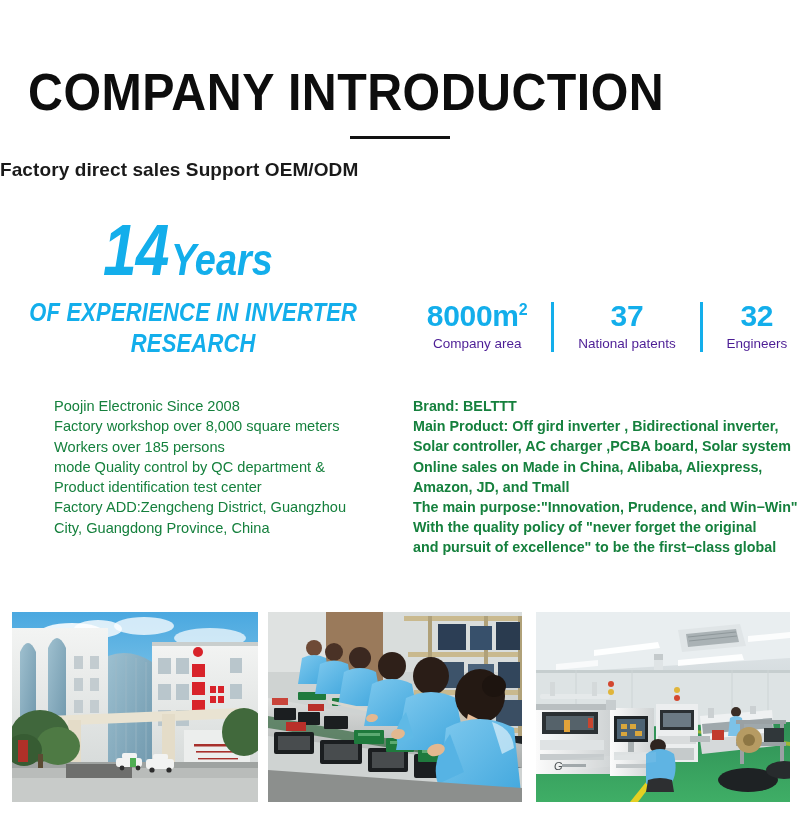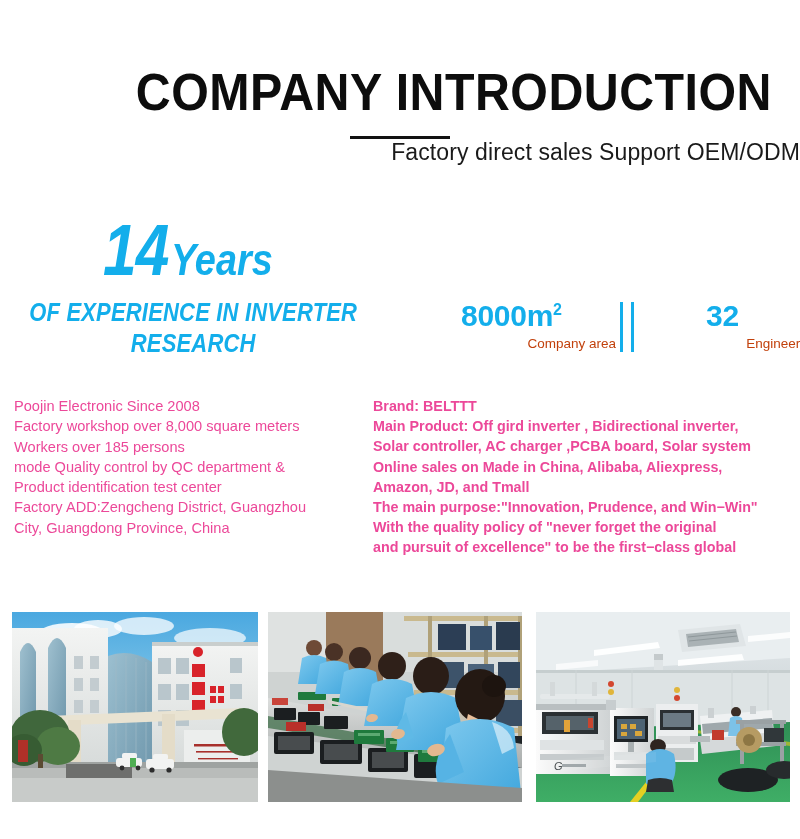--- a/index.html
+++ b/index.html
@@ -16,21 +16,21 @@
     color: #231f20;
     -webkit-font-smoothing: antialiased;
   }
 
   
   .header {
     position: absolute;
     left: 0;
     top: 0;
     width: 800px;
-    text-align: right;
+    text-align: left;
   }
   .main-title {
     margin: 0;
     padding-top: 66px;
     font-family: "Liberation Sans Narrow", "Liberation Sans", sans-serif;
     font-size: 52px;
     font-weight: 700;
     letter-spacing: 0.5px;
     line-height: 1.0;
     color: #0d0d0d;
@@ -38,23 +38,23 @@
     transform-origin: center center;
     white-space: nowrap;
   }
   .title-rule {
     width: 100px;
     height: 3px;
     background: #111111;
     margin: 18px auto 0 auto;
   }
   .subtitle {
-    margin: 0 0 0 0;
-    font-size: 23px;
-    font-weight: 400;
+    margin: 20px 0 0 0;
+    font-size: 19px;
+    font-weight: 700;
     color: #1a1a1a;
     letter-spacing: 0.1px;
     white-space: nowrap;
   }
 
   
   .years-block {
     position: absolute;
     left: 26px;
     top: 216px;
@@ -128,23 +128,22 @@
   .stat-value .unit-sup {
     font-size: 16px;
     vertical-align: super;
     font-weight: 700;
     letter-spacing: 0;
   }
   .stat-label {
     margin-top: 4px;
     font-size: 13.5px;
     font-weight: 400;
-    color: #c2410c;
+    color: #4c1d95;
     white-space: nowrap;
-    text-align: right;
   }
   .stat-sep {
     width: 3px;
     height: 50px;
     background: #13aeeb;
     margin: 2px 4px 0 4px;
     flex: 0 0 3px;
   }
 
   
@@ -156,22 +155,23 @@
   }
   .col-right {
     position: absolute;
     left: 373px;
     top: 396px;
     width: 415px;
   }
   .body-line {
     font-size: 14.6px;
     line-height: 20.3px;
-    color: #ec4899;
+    color: #15803d;
     white-space: nowrap;
+    margin-left: 40px;
   }
   .col-right .body-line {
     font-size: 14.3px;
     line-height: 20.2px;
     font-weight: bold;
   }
 
   
   .photos {
     position: absolute;
@@ -213,20 +213,26 @@
 <div class="stats">
   <div class="stat">
     <div class="stat-value">
       <span>8000m</span><span class="unit-sup">2</span>
     </div>
     <div class="stat-label">Company area</div>
   </div>
 
   <div class="stat-sep"></div>
 
+  <div class="stat">
+    <div class="stat-value">
+      <span>37</span>
+    </div>
+    <div class="stat-label">National patents</div>
+  </div>
 
   <div class="stat-sep"></div>
 
   <div class="stat">
     <div class="stat-value">
       <span>32</span>
     </div>
     <div class="stat-label">Engineers</div>
   </div>
 </div>

